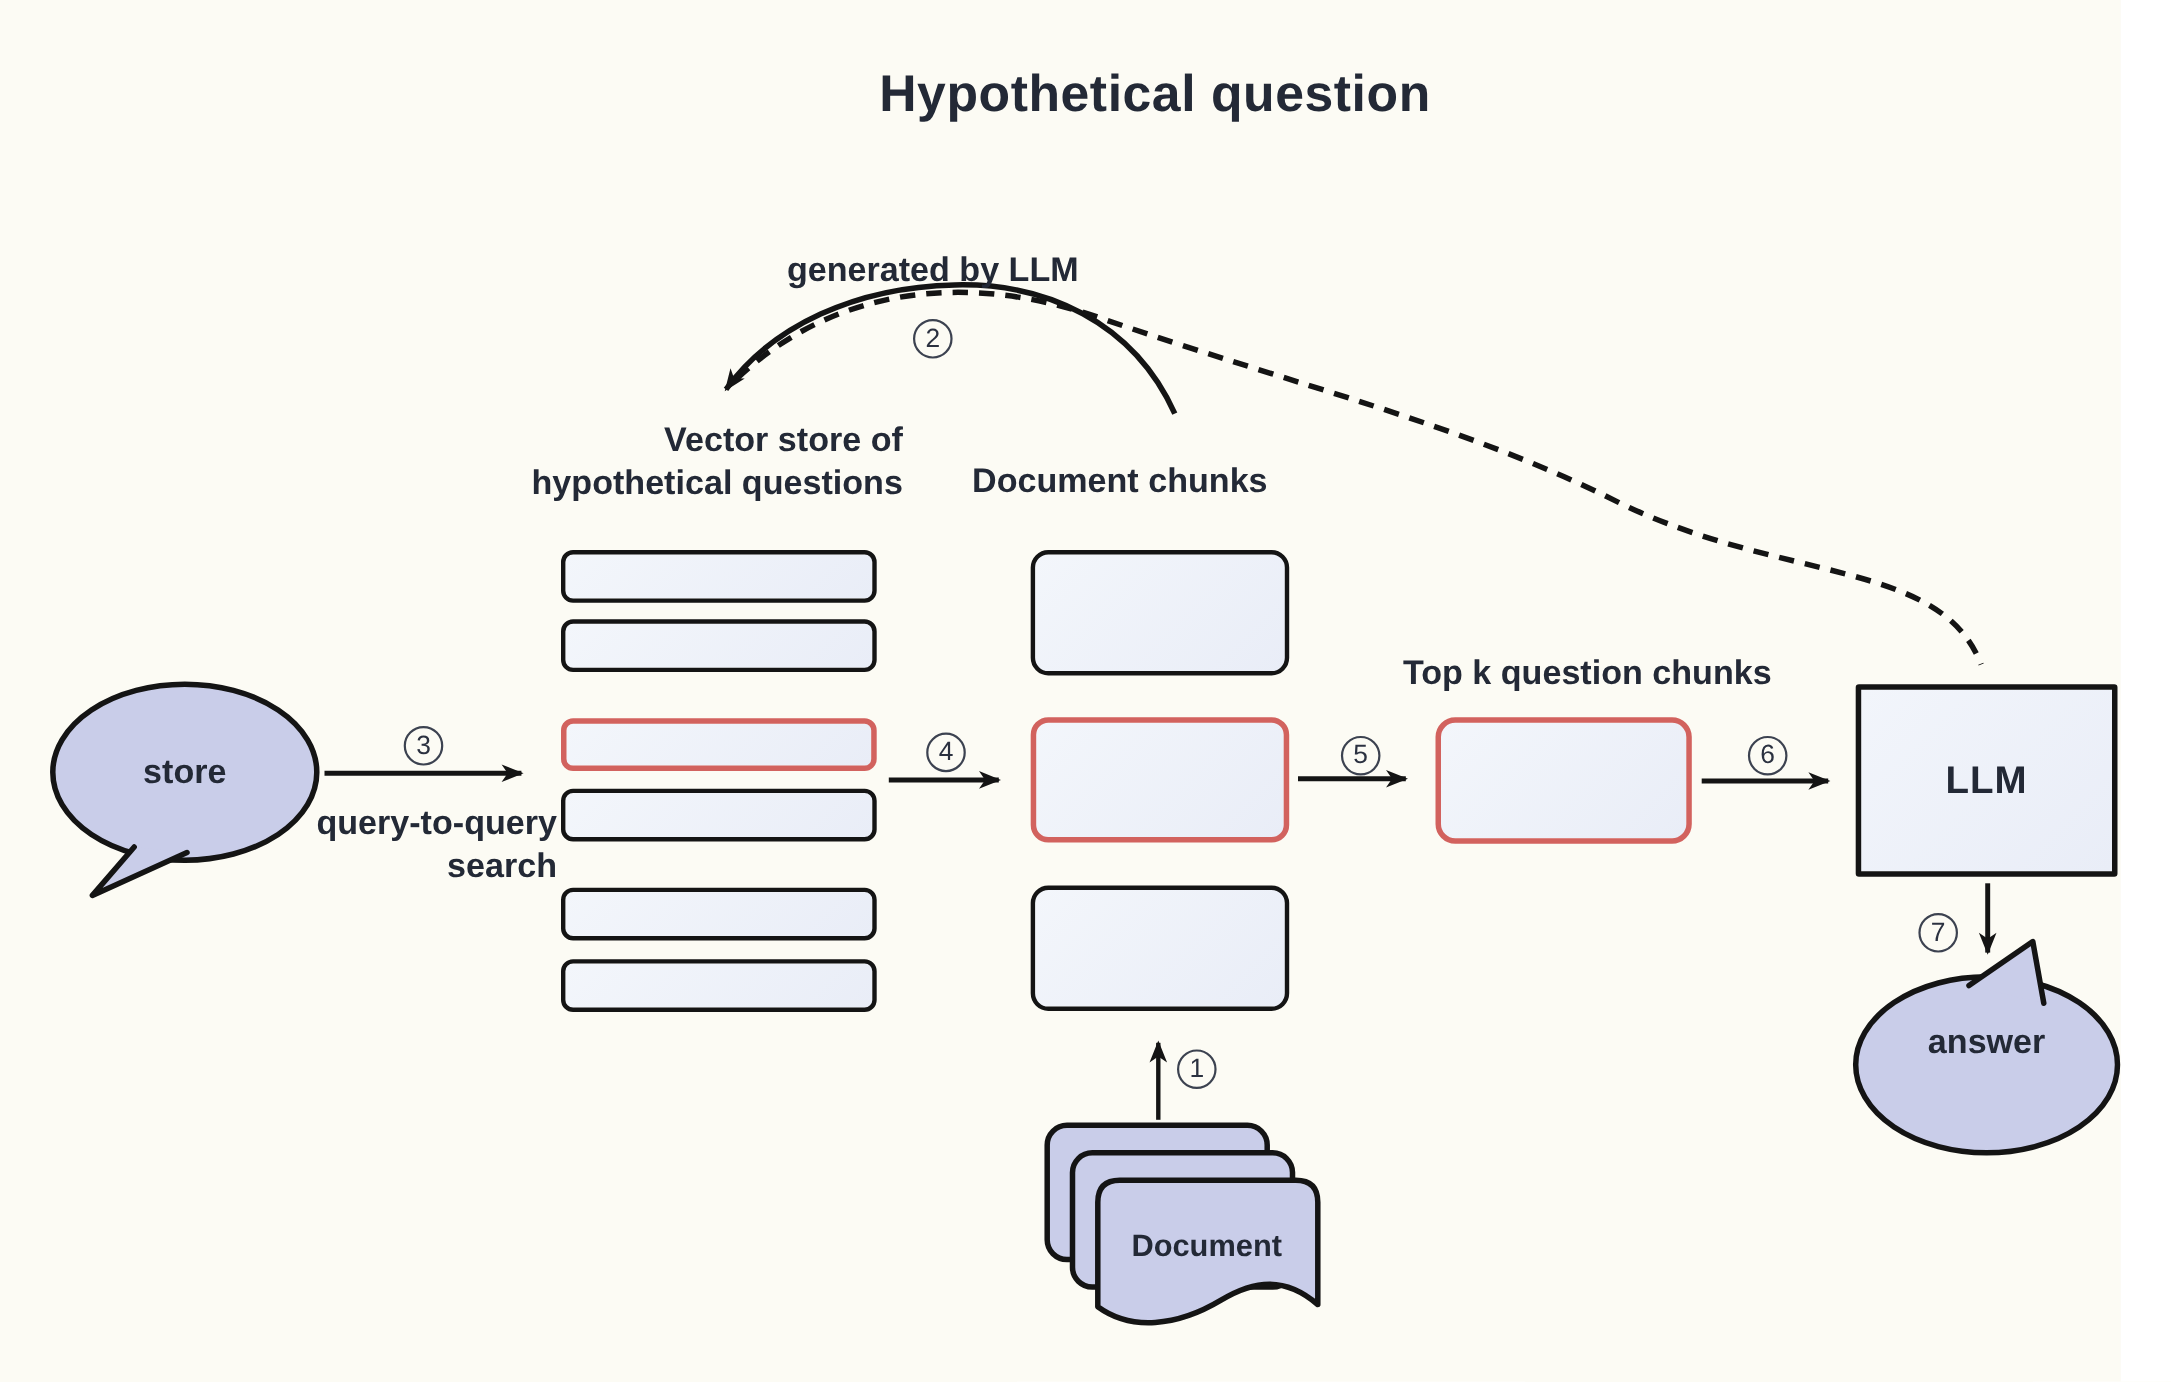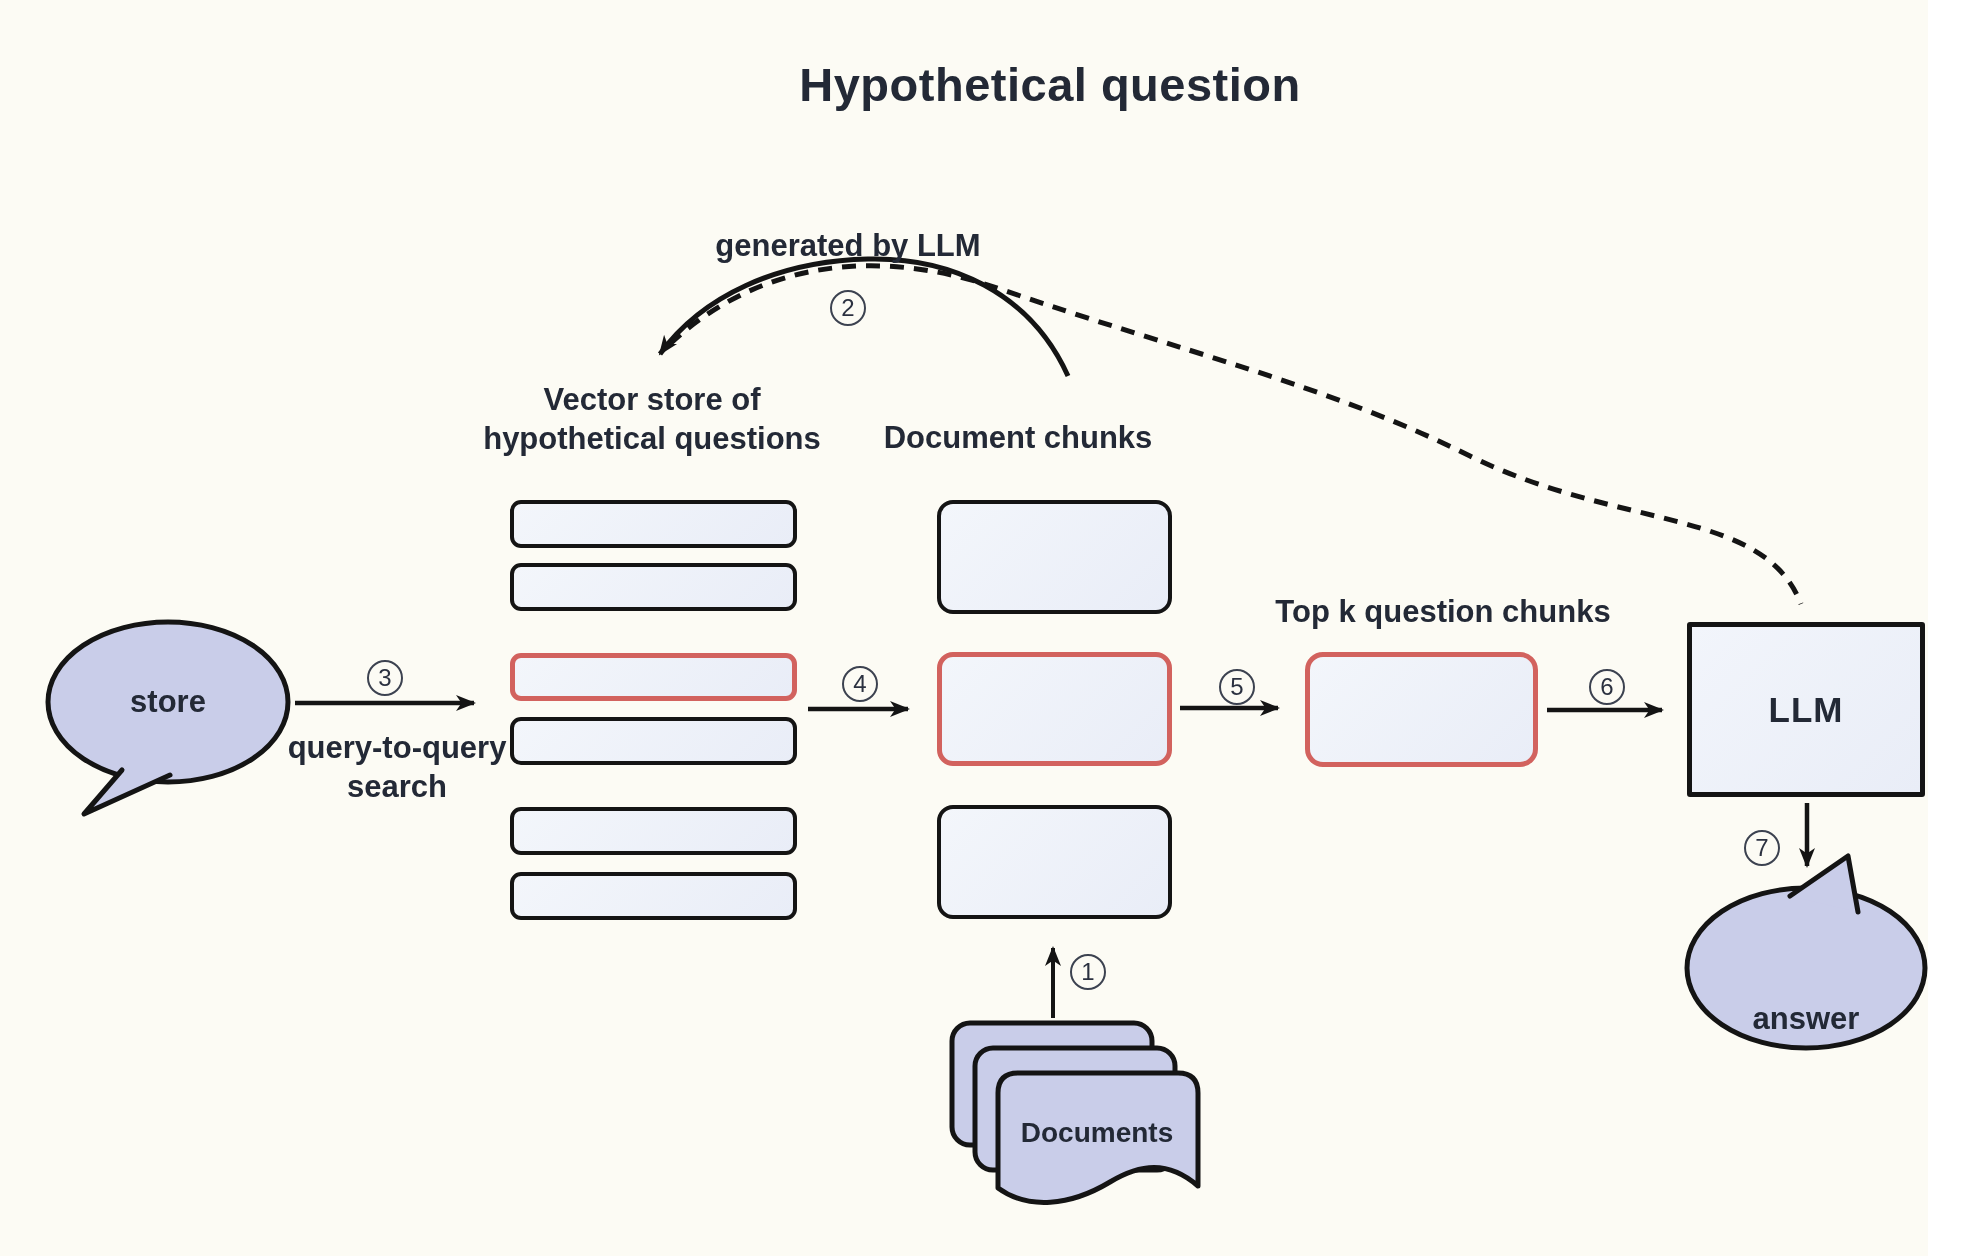--- a/index.html
+++ b/index.html
@@ -14,21 +14,21 @@
   .abs{position:absolute;}
   .ctr{transform:translate(-50%,-50%);}
   .lbl{
     font-weight:700;
     color:#232936;
     text-align:center;
     line-height:1.25;
     white-space:nowrap;
   }
   .title{font-size:47px;letter-spacing:.5px;}
-  .sec{font-size:31px;}
+  .sec{font-size:31px;text-align:right;}
   .node-txt{font-size:31px;}
   .badge{
     width:36px;height:36px;
     border:2.5px solid #3c4250;
     border-radius:50%;
     display:flex;align-items:center;justify-content:center;
     font-size:24px;font-weight:400;color:#2b3140;
     background:transparent;
     box-sizing:border-box;
   }
@@ -132,22 +132,22 @@
   <div class="abs chunk hl" style="left:937px;top:652px;"></div>
   <div class="abs chunk" style="left:937px;top:805px;"></div>
 
   <div class="abs topk" style="left:1305px;top:652px;"></div>
 
   <div class="abs llmbox" style="left:1687px;top:622px;">
     <span>LLM</span>
   </div>
 
   <div class="abs ctr lbl node-txt" style="left:168px;top:702px;">store</div>
-  <div class="abs ctr lbl node-txt" style="left:1806px;top:1019px;">answer</div>
-  <div class="abs ctr lbl" style="left:1097px;top:1132px;font-size:28px;">Documents</div>
+  <div class="abs ctr lbl node-txt" style="left:1806px;top:948px;">answer</div>
+  <div class="abs ctr lbl" style="left:1097px;top:1132px;font-size:28px;">Document</div>
 
   <div class="abs ctr badge" style="left:1088px;top:972px;">
     <span>1</span>
   </div>
   <div class="abs ctr badge" style="left:848px;top:308px;">
     <span>2</span>
   </div>
   <div class="abs ctr badge" style="left:385px;top:678px;">
     <span>3</span>
   </div>

